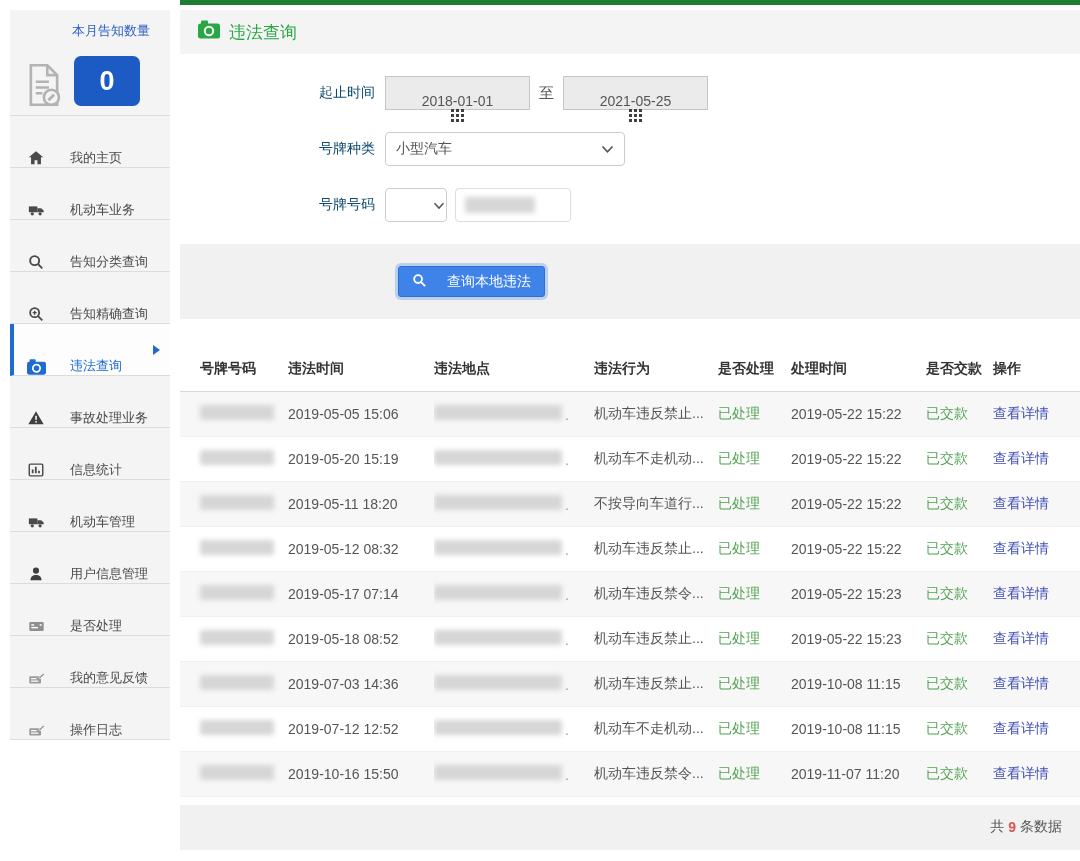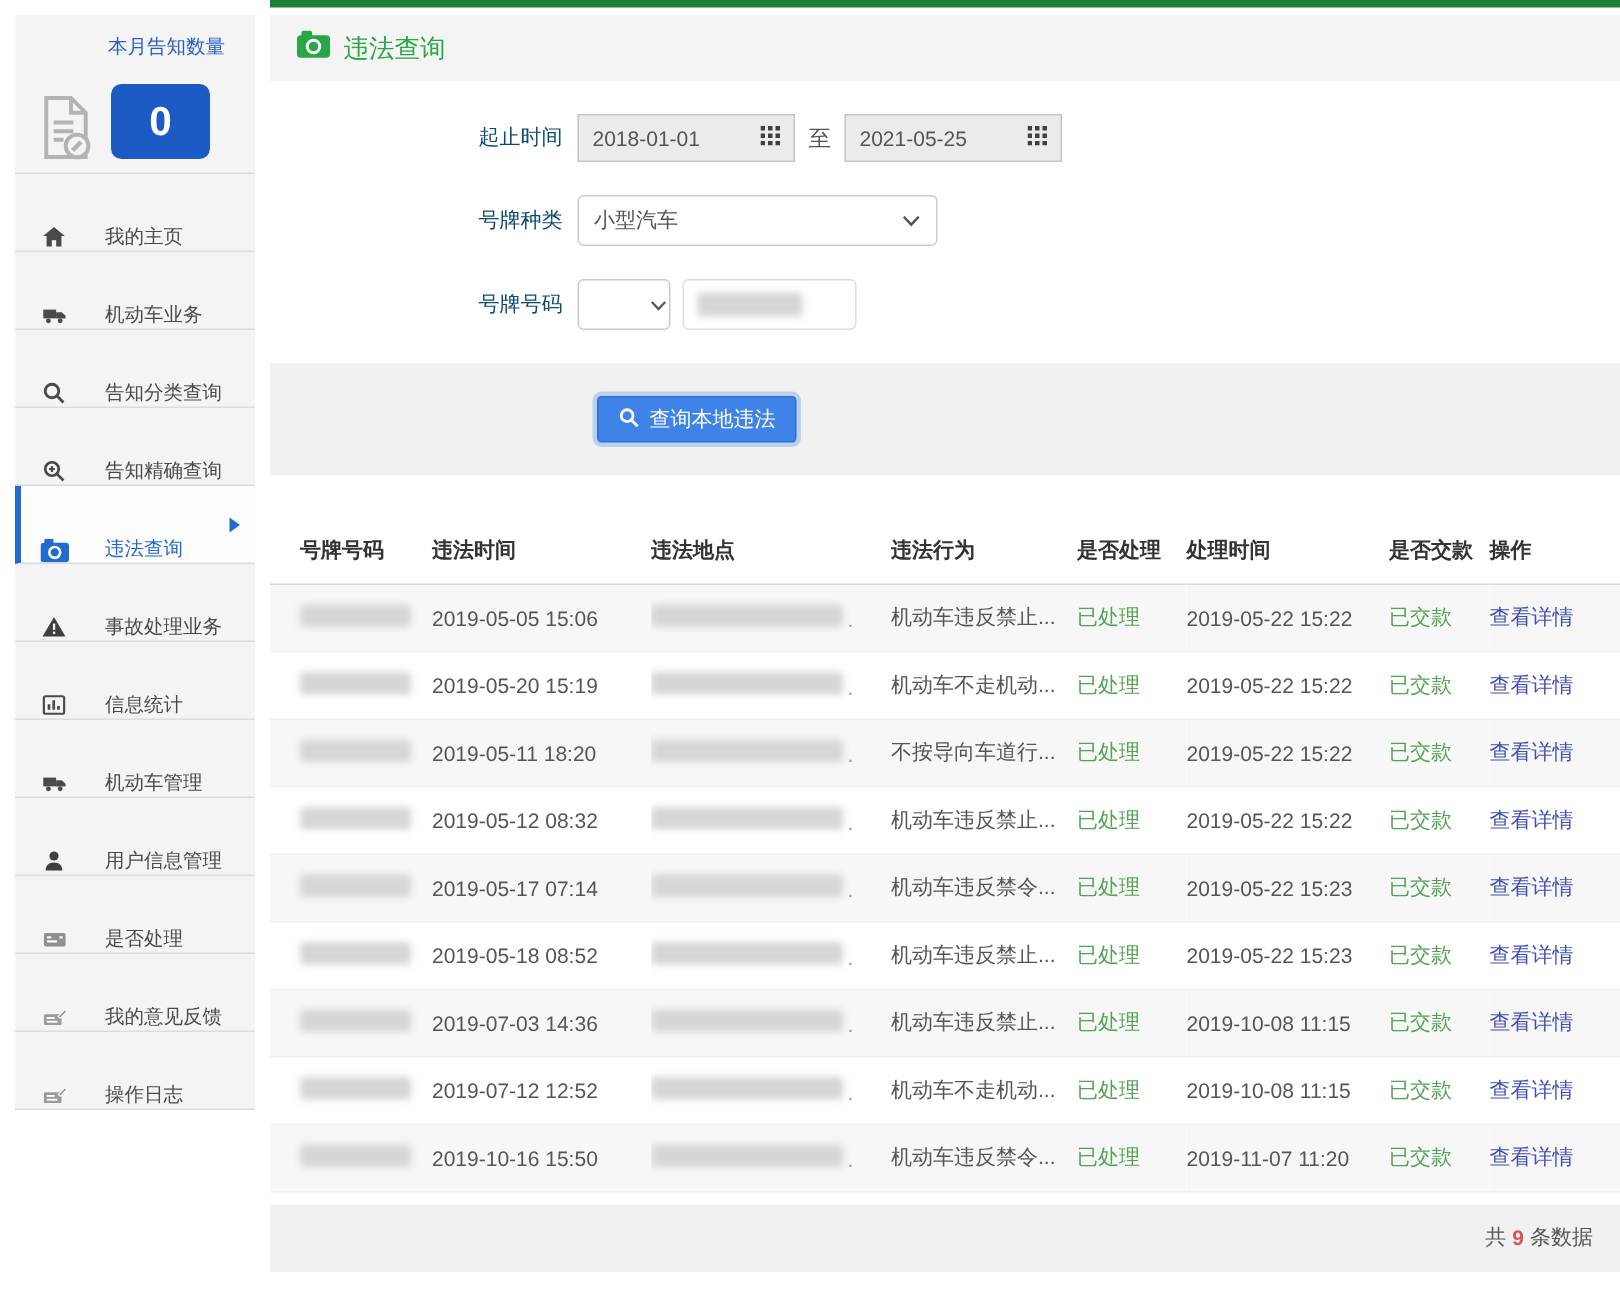--- a/index.html
+++ b/index.html
@@ -47,21 +47,21 @@
     margin-top: 5px; height: 44px; background: #f4f4f4;
     display: flex; align-items: center; gap: 9px; padding-left: 18px;
     color: #28a745; font-size: 17px;
   }
   .form-area { padding-top: 22px; }
   .form-row { display: flex; align-items: center; margin-bottom: 22px; }
   .form-label { width: 205px; text-align: right; padding-right: 10px; color: #0c4a6e; font-size: 14px; }
   .date-input {
     width: 145px; height: 32px; background: #ebebeb; border: 1px solid #c6c6c6;
     display: flex; align-items: center; justify-content: space-between;
-    padding: 4px 9px; font-size: 14px; color: #555; cursor: pointer;
+    padding: 16px 9px; font-size: 14px; color: #555; cursor: pointer; flex-direction: column;
   }
   .to-sep { margin: 0 9px; color: #555; font-size: 15px; }
   .select {
     height: 34px; background: #fff; border: 1px solid #ccc; border-radius: 4px;
     display: flex; align-items: center; justify-content: space-between;
     padding: 0 10px; font-size: 14px; color: #555; cursor: pointer; gap: 40px;
   }
   .select.big { width: 240px; }
   .select.mini { width: 62px; padding: 0 7px; }
   .plate-input {
@@ -75,21 +75,21 @@
   .b-plate{ width: 74px; height: 15px; }
   .b-loc  { width: 128px; height: 15px; }
   .locdot { color: #999; margin-left: 3px; }
   .band {
     margin-top: 20px; height: 75px; background: #f1f1f1;
     display: flex; align-items: center;
   }
   .query-btn {
     margin-left: 218px; height: 31px; padding: 0 13px;
     background: #3f83e8; border: 1px solid #2e6fd6; border-radius: 3px;
-    color: #fff; font-size: 14px; display: flex; align-items: center; gap: 6px;
+    color: #fff; font-size: 14px; display: flex; align-items: center; gap: 20px;
     box-shadow: 0 0 0 3px rgba(63,131,232,0.30); cursor: pointer;
   }
   
   .table-wrap { margin-top: 28px; }
   table { width: 100%; border-collapse: collapse; font-size: 14px; color: #555; table-layout: fixed; }
   th {
     text-align: left; font-weight: bold; color: #333; height: 44px;
     border-bottom: 1px solid #d8d8d8; font-size: 14px;
   }
   td { height: 45px; border-bottom: 1px solid #f0f0f0; overflow: hidden; white-space: nowrap; }

